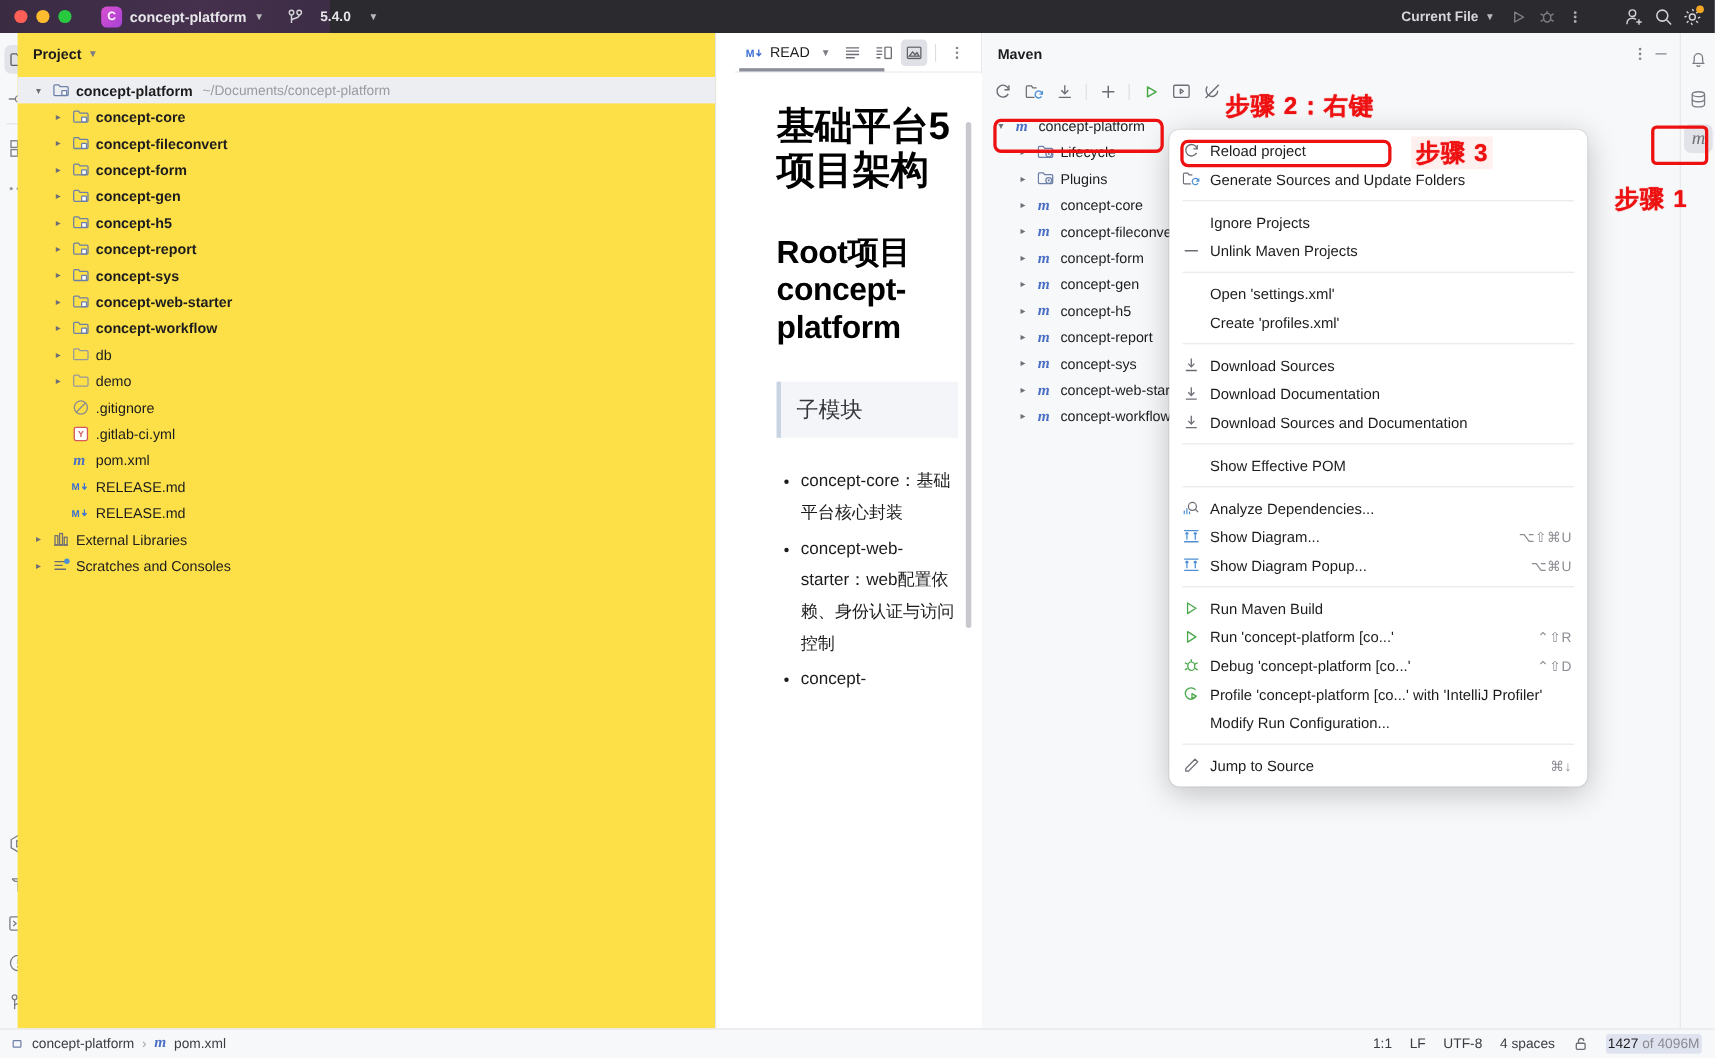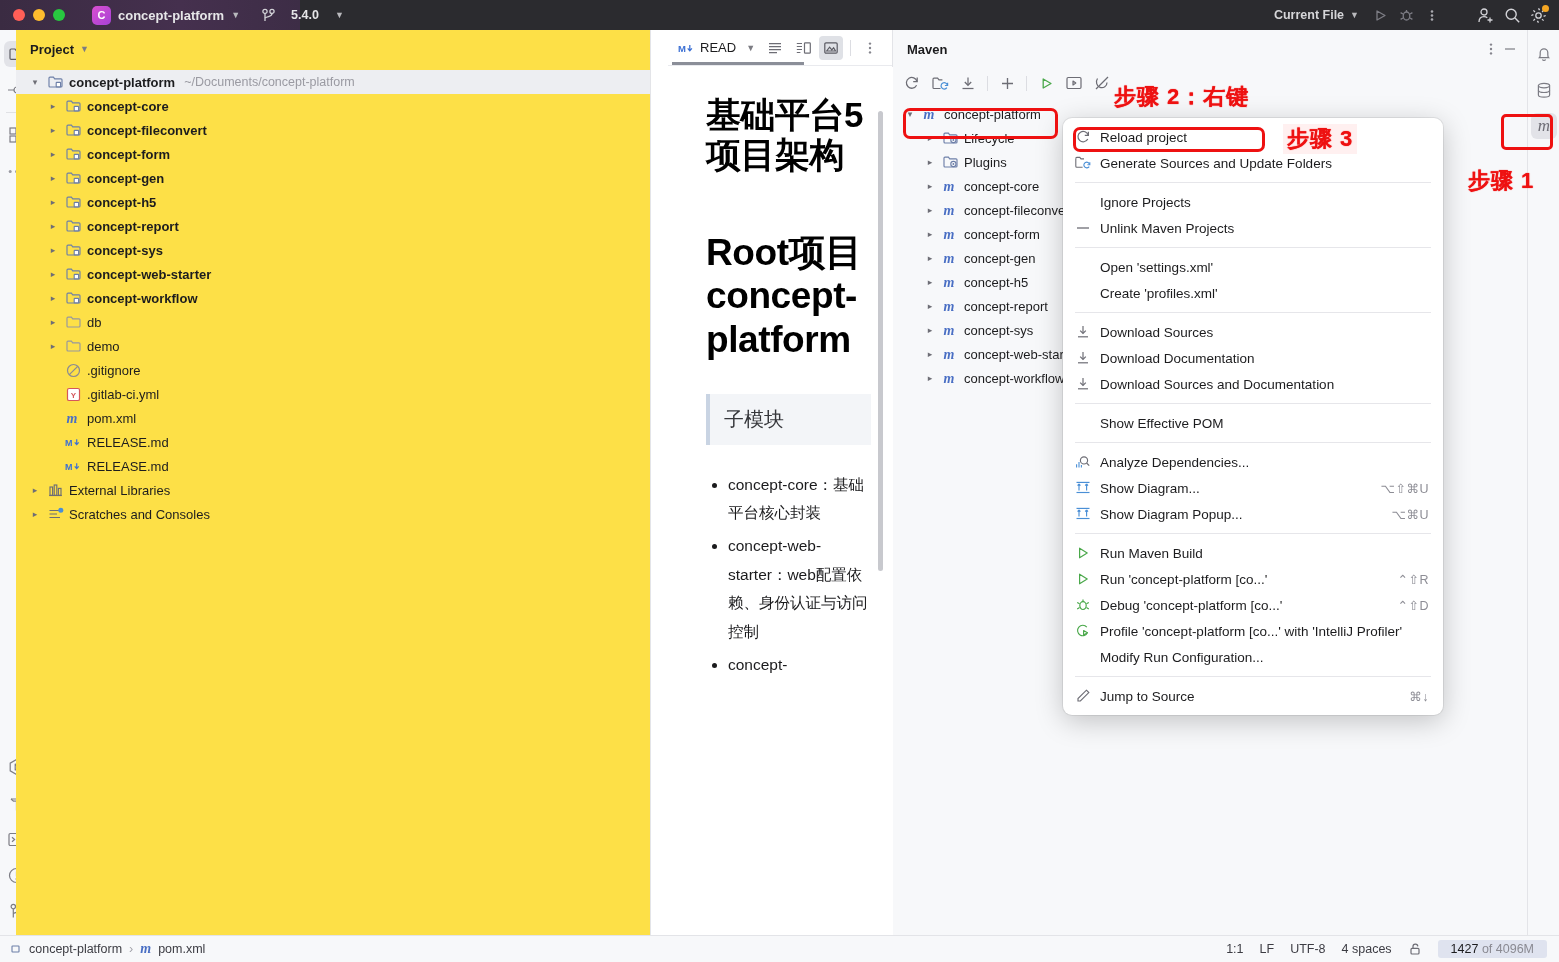--- a/index.html
+++ b/index.html
@@ -115,21 +115,21 @@
   }
   .ed-ico-btn { width: 24px; height: 24px; display: flex; align-items: center; justify-content: center; border-radius: 4px; }
   .ed-ico-btn.active { background: #dfe1e6; }
   .ed-divider { width: 1px; height: 16px; background: #dcdde2; margin: 0 3px; }
 
   .md-preview {
     position: absolute; top: 37px; left: 0; width: 225px; height: 868px;
     overflow: hidden; padding: 28px 22px 0 38px; background: #fff;
   }
   .md-h1 { font-size: 35px; line-height: 1.14; font-weight: bold; color: #000; letter-spacing: -0.5px; }
-  .md-h2 { font-size: 37px; line-height: 1.18; font-weight: bold; color: #000; margin-top: 56px; letter-spacing: -0.4px; }
+  .md-h2 { font-size: 29px; line-height: 1.18; font-weight: bold; color: #000; margin-top: 38px; letter-spacing: -0.4px; }
   .md-quote {
     margin-top: 32px; border-left: 4px solid #c9d4e3; background: #f3f5f8;
     padding: 12px 10px 12px 14px; font-size: 20px; color: #36373b;
   }
   .md-ul { margin-top: 26px; padding-left: 22px; }
   .md-ul li { font-size: 15.5px; line-height: 1.85; color: #1b1b1d; margin-bottom: 4px; }
   .md-scrollbar {
     position: absolute; top: 44px; right: 10px; width: 5px; height: 460px;
     background: #c8c9ce; border-radius: 3px;
   }
@@ -183,21 +183,21 @@
   
   .statusbar {
     position: absolute; bottom: 0; left: 0; width: 1559px; height: 27px;
     background: #f7f8fa; border-top: 1px solid #e3e4e8;
     display: flex; align-items: center;
   }
   .sb-left { display: flex; align-items: center; gap: 7px; padding-left: 10px; }
   .sb-left .sbtxt { font-size: 12.5px; color: #3c3c43; }
   .sb-right { margin-left: auto; display: flex; align-items: center; gap: 16px; padding-right: 12px; }
   .sb-right .sbtxt { font-size: 12.5px; color: #3c3c43; }
-  .mem-chip { background: #dfe3ef; padding: 2px 13px; border-radius: 3px; font-size: 12.5px; color: #3c3c43; }
+  .mem-chip { background: #dfe3ef; padding: 2px 2px; border-radius: 3px; font-size: 12.5px; color: #3c3c43; }
   .mem-used { color: #1c1c1e; }
   .mem-total { color: #8a8a92; }
 
   
   .anno { position: absolute; z-index: 60; color: #ee1111; font-weight: bold; pointer-events: none; }
   .anno-text { font-size: 22px; letter-spacing: 1px; text-shadow: 0 0 1px #ee1111; }
   .redbox { position: absolute; border: 3px solid #ee1111; border-radius: 5px; z-index: 55; pointer-events: none; }
   .redbox.rounded { border-radius: 7px; }
   .anno-hl { background: rgba(255,228,228,0.55); padding: 0 4px; }
 

